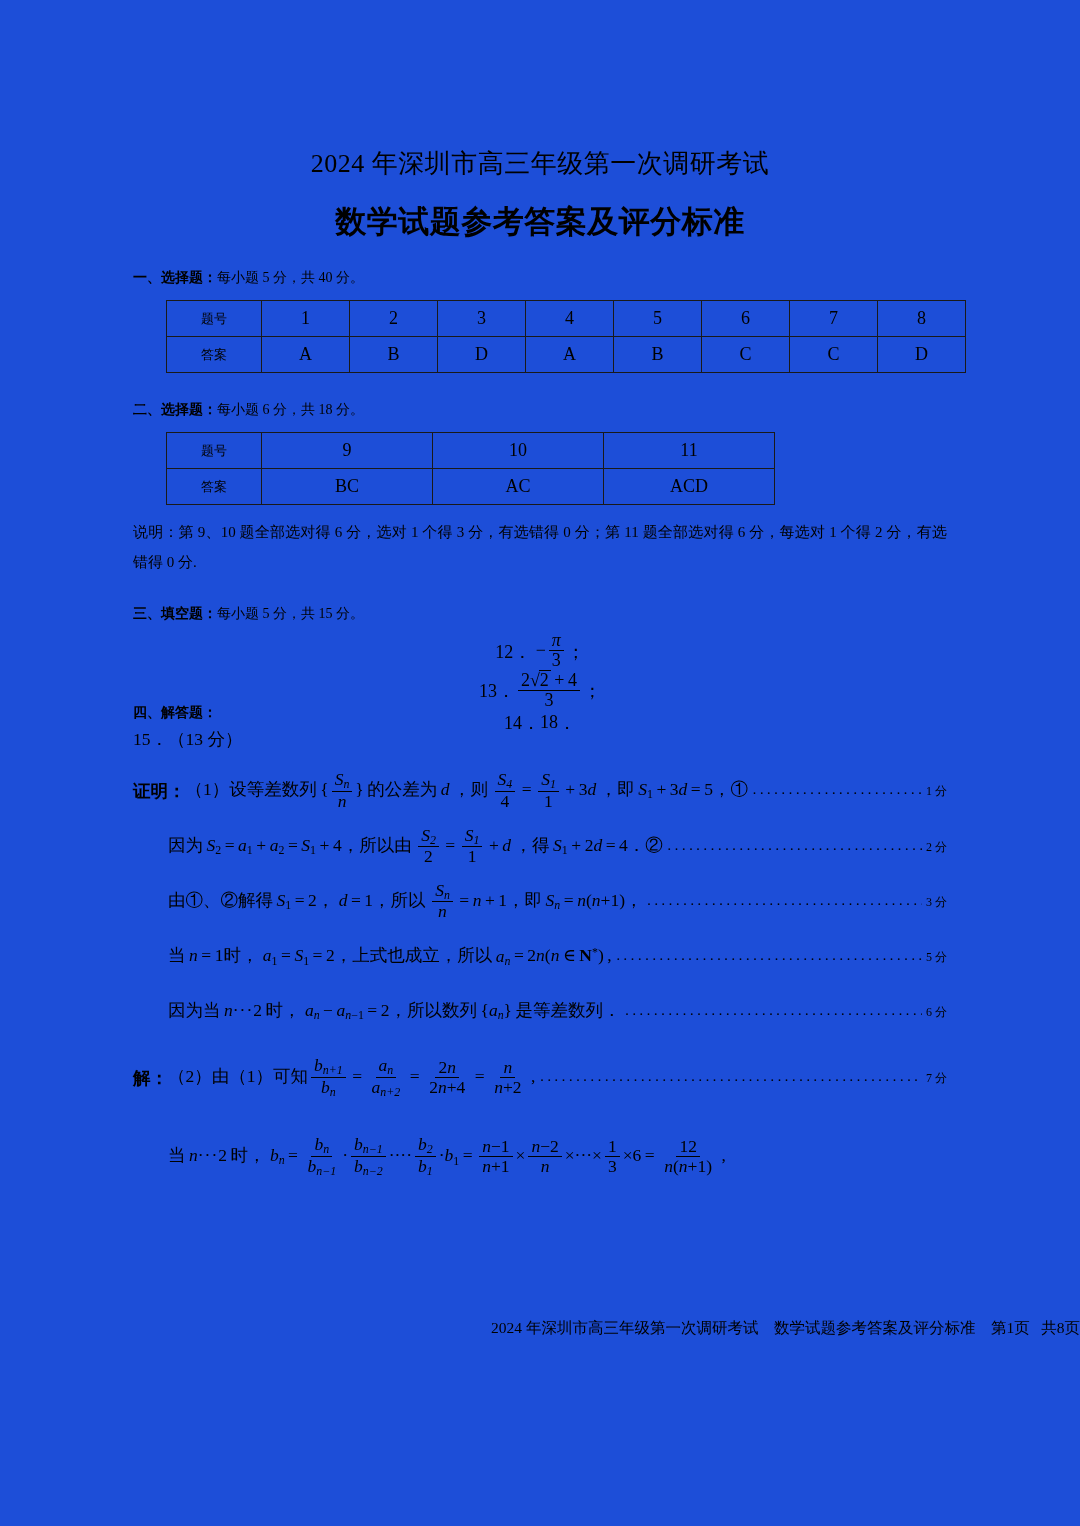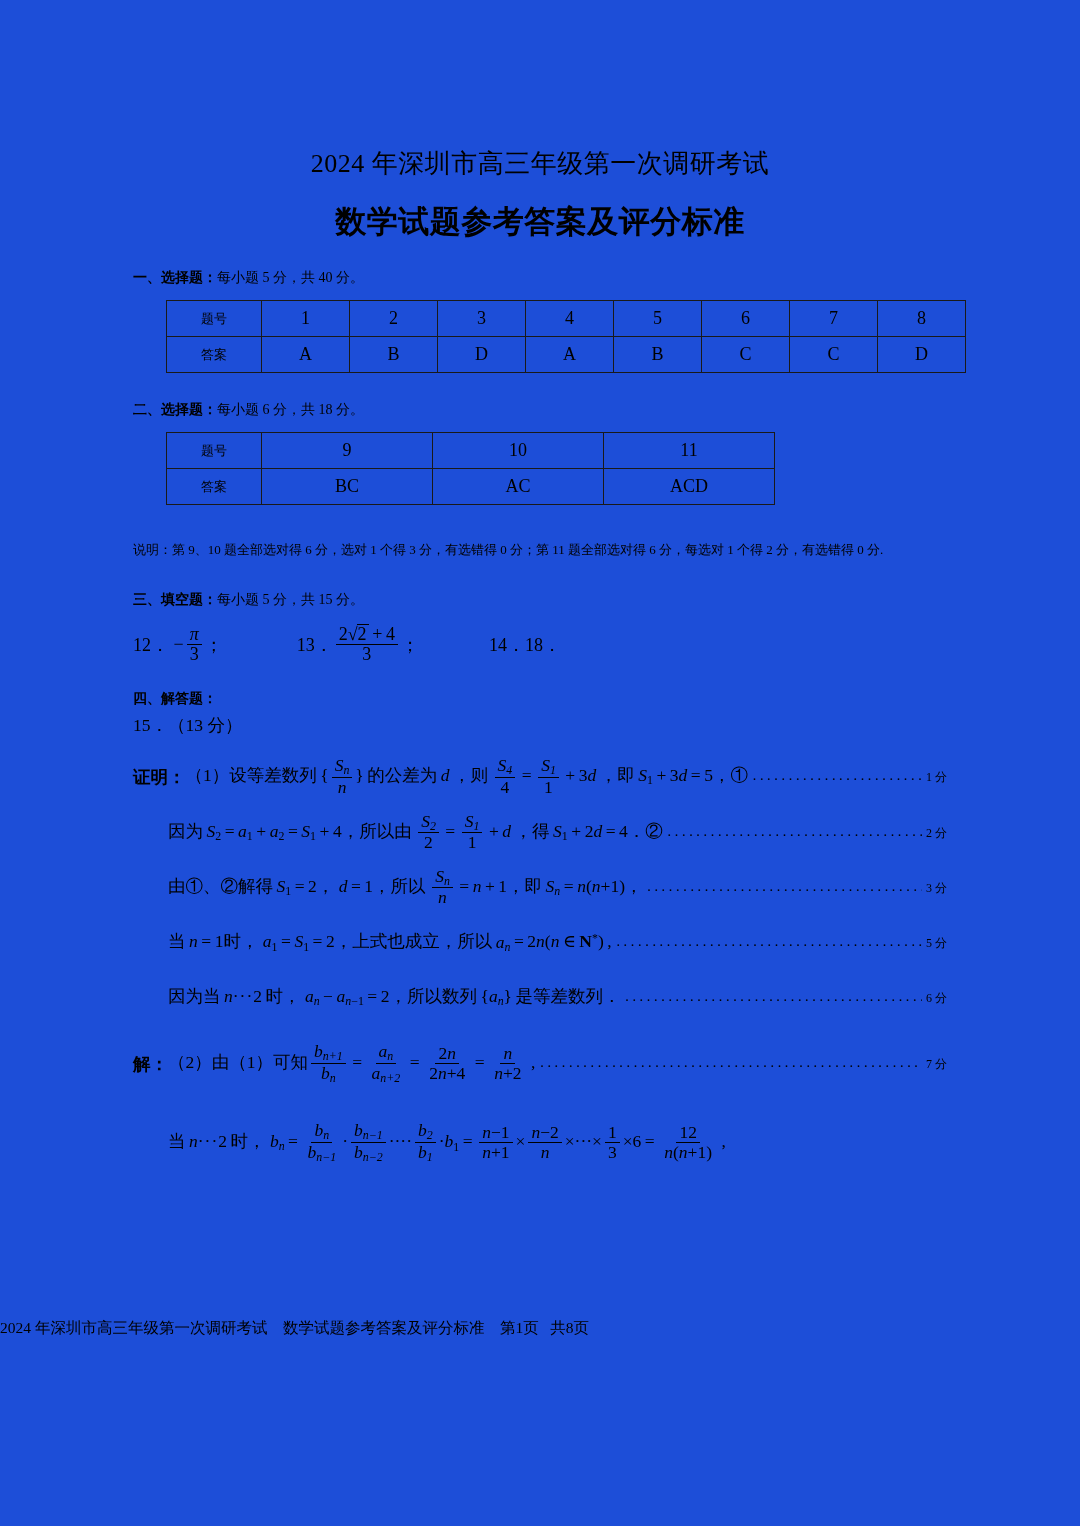--- a/index.html
+++ b/index.html
@@ -80,33 +80,34 @@
   }
   #table-1 { width: 772px; margin-left: 33px; }
   #table-1 td { width: 85px; }
   #table-1 td.lbl { width: 92px; }
   #table-2 { width: 596px; margin-left: 33px; }
   #table-2 td { width: 168px; }
   #table-2 td.lbl { width: 92px; }
 
   
   .note {
-    font-size: 13px;
+    font-size: 15px;
     line-height: 2.0;
-    margin-top: 32px;
+    margin-top: 12px;
     text-align: justify;
   }
 
   
   .blank-row {
     margin-top: 8px;
     font-size: 18px;
     display: flex;
     align-items: center;
     height: 54px;
+    flex-direction: column;
   }
   .blank-item { display: inline-flex; align-items: center; }
   .blank-num { font-family: "Liberation Serif", serif; }
   .gap-a { width: 74px; }
   .gap-b { width: 70px; }
 
   
   .m { font-family: "Liberation Serif", "DejaVu Serif", serif; }
   .it { font-style: italic; }
   .frac {
@@ -162,21 +163,21 @@
   .line-15 { font-size: 17.5px; margin-top: 4px; height: 34px; }
 
   .ge { letter-spacing: 1px; }
 
   
   .footer {
     position: absolute;
     left: 0;
     top: 1318px;
     width: 1080px;
-    text-align: left;
+    text-align: right;
     font-size: 15.5px;
     font-family: "Liberation Serif", "DejaVu Serif", serif;
     white-space: nowrap;
   }
 </style>
 </head>
 <body>
 
 <div class="page">
   <div class="inner">

